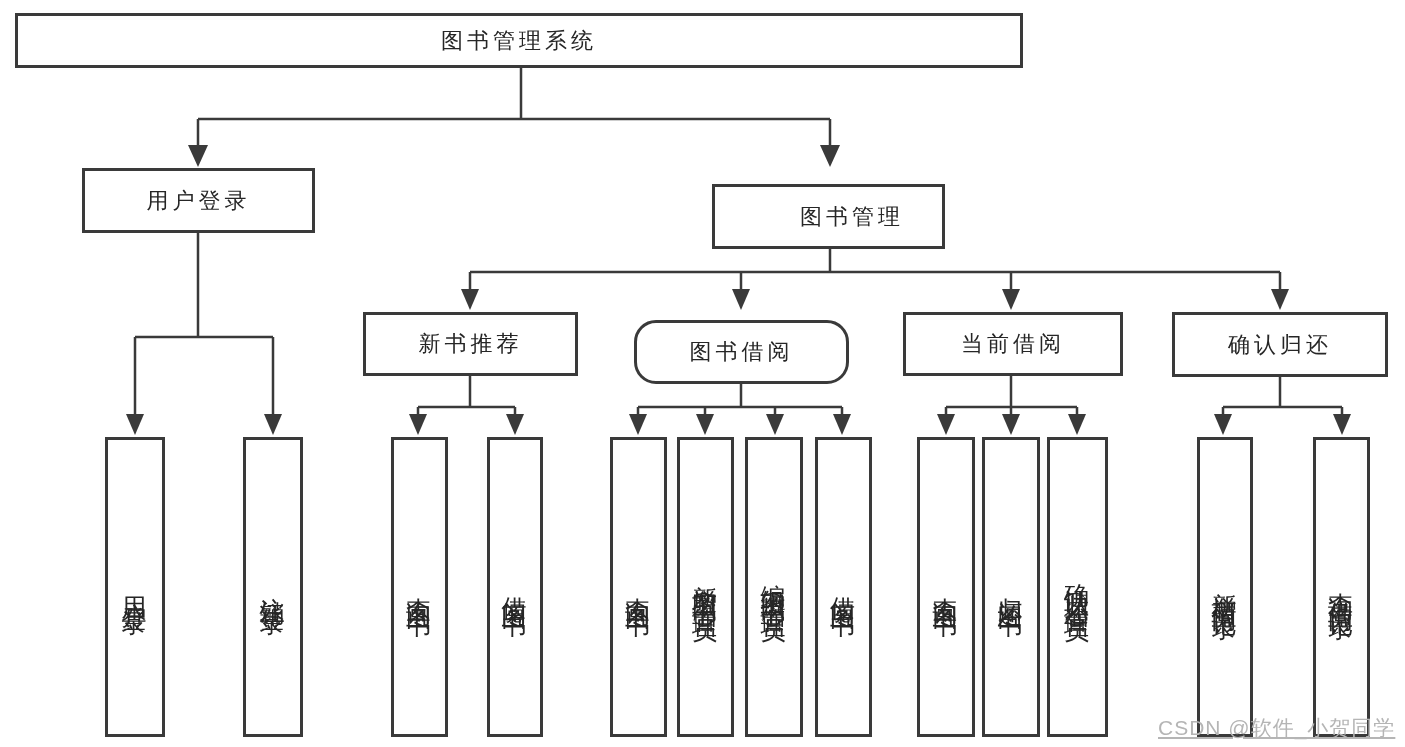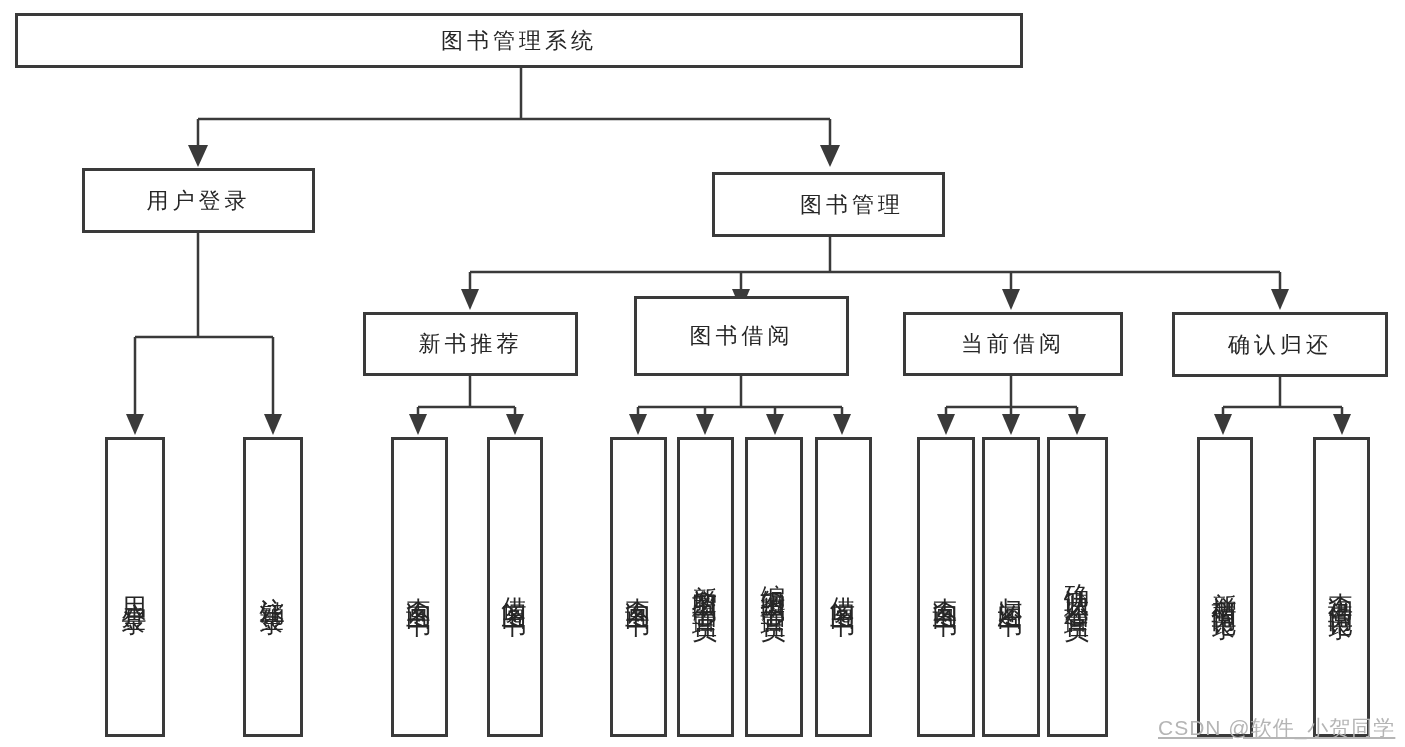--- a/index.html
+++ b/index.html
@@ -96,24 +96,24 @@
     <g>
       <path class="wire" d="M1280 377 V407 M1223 407 H1342 M1223 407 V416 M1342 407 V416"></path>
       <path class="arrow" d="M1214 414 H1232 L1223 435 Z"></path>
       <path class="arrow" d="M1333 414 H1351 L1342 435 Z"></path>
     </g>
   </svg>
 
   <div class="node root" style="left:15px;top:13px;width:1008px;height:55px;">图书管理系统</div>
 
   <div class="node" style="left:82px;top:168px;width:233px;height:65px;">用户登录</div>
-  <div class="node" style="left:712px;top:172px;width:233px;height:65px;padding-left:47px;">图书管理</div>
+  <div class="node" style="left:712px;top:184px;width:233px;height:65px;padding-left:47px;">图书管理</div>
 
   <div class="node" style="left:363px;top:312px;width:215px;height:64px;">新书推荐</div>
-  <div class="node" style="left:634px;top:296px;width:215px;height:80px;">图书借阅</div>
+  <div class="node" style="left:634px;top:320px;width:215px;height:64px;border-radius:22px;">图书借阅</div>
   <div class="node" style="left:903px;top:312px;width:220px;height:64px;">当前借阅</div>
   <div class="node" style="left:1172px;top:312px;width:216px;height:65px;">确认归还</div>
 
   <div class="leaf" style="left:105px;top:437px;width:60px;height:300px;">
     <span class="vtext">用户登录</span>
   </div>
   <div class="leaf" style="left:243px;top:437px;width:60px;height:300px;">
     <span class="vtext">注销登录</span>
   </div>
 

